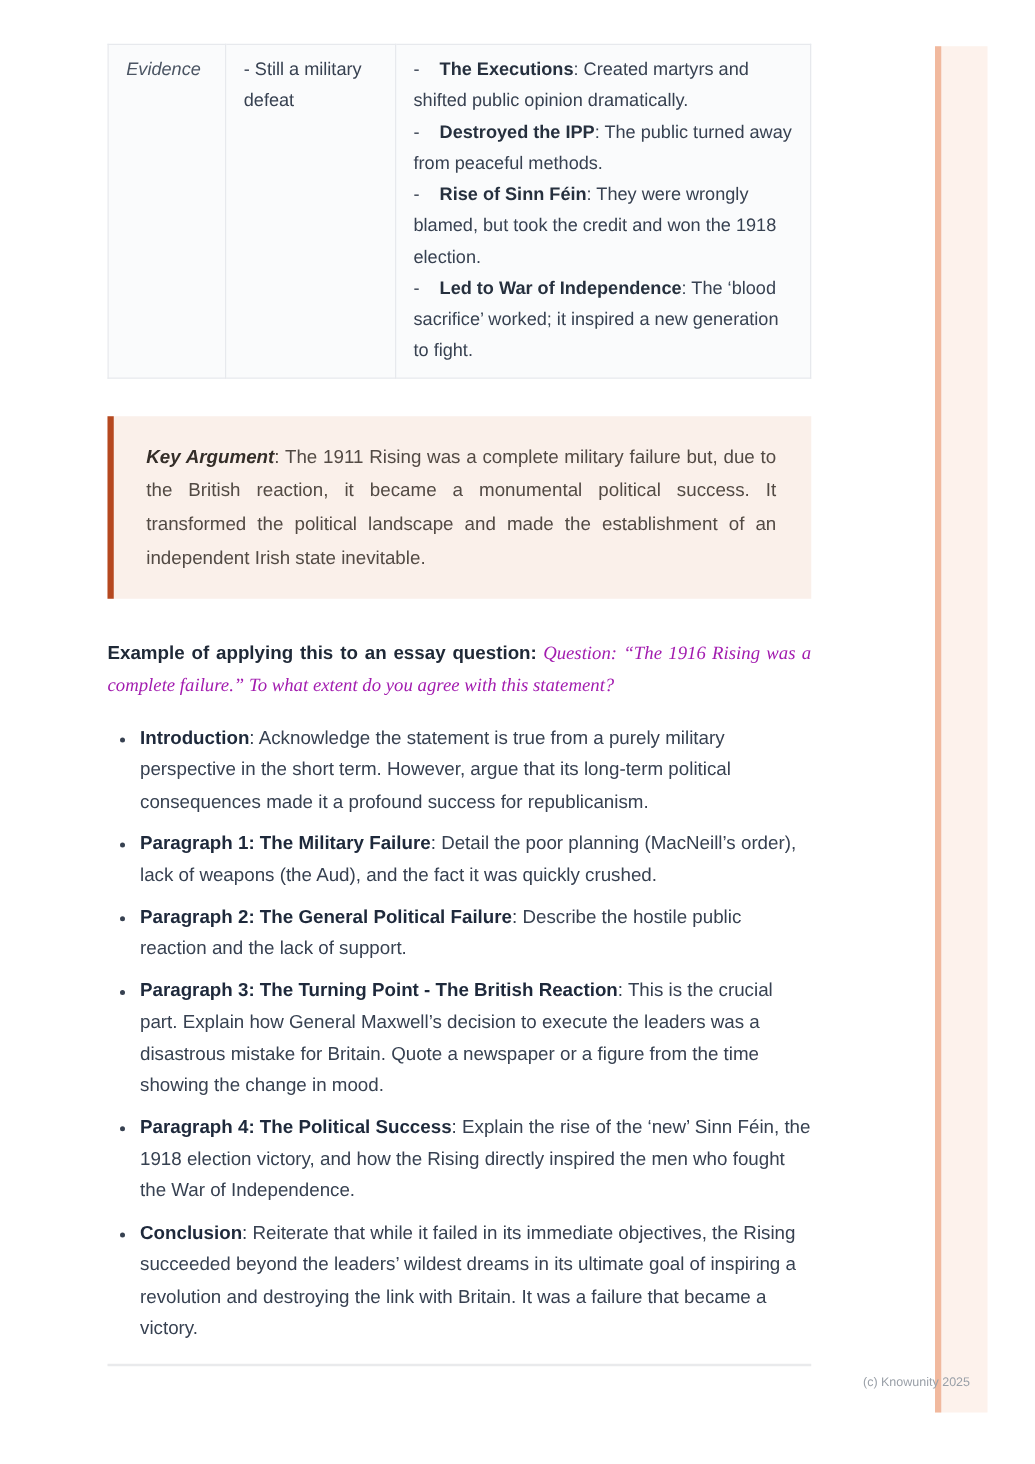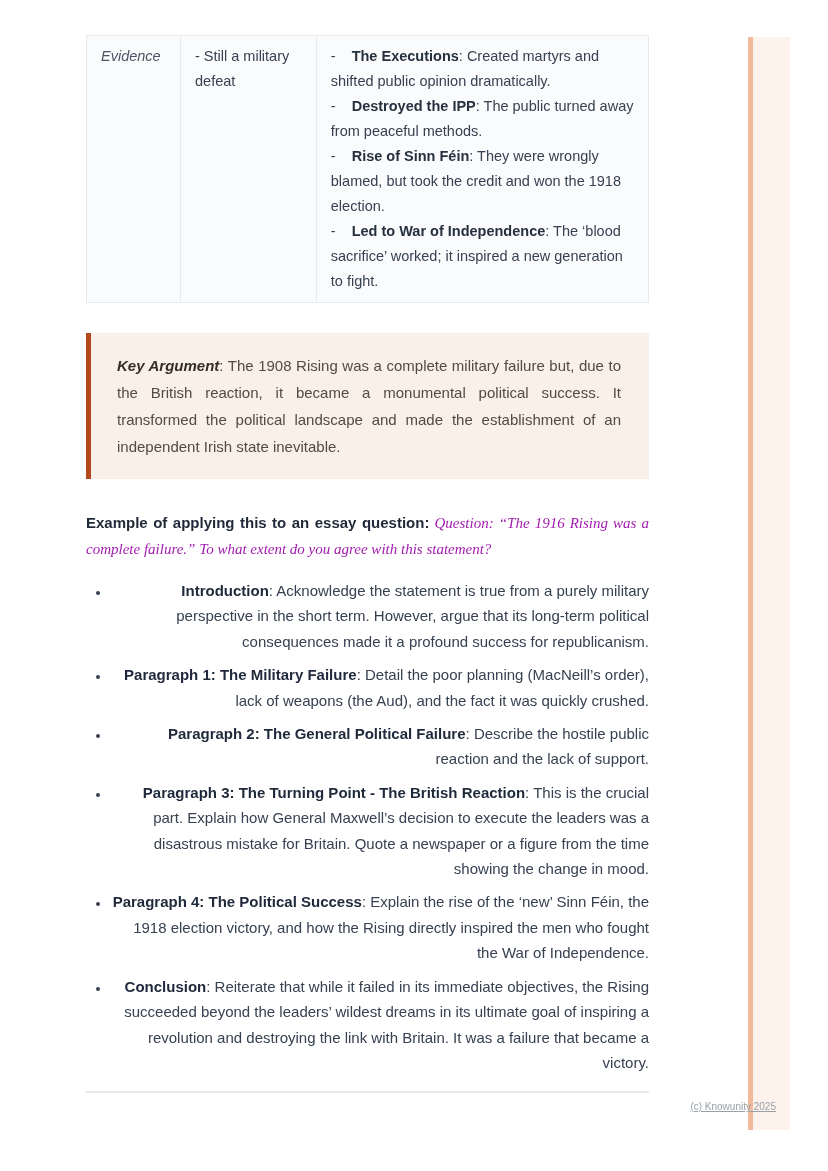--- a/index.html
+++ b/index.html
@@ -67,40 +67,38 @@
   .example-para .question { font-style: italic; color: #a21caf; font-family: Liberation Serif, serif; }
 
   
   ul.essay-plan {
     margin-top: 16px;
     padding-left: 24px;
     list-style: disc;
     font-size: 15px;
     line-height: 25.4px;
     color: #374151;
-    text-align: right;
   }
   ul.essay-plan li { margin-bottom: 8px; padding-left: 2px; }
   ul.essay-plan li::marker { color: #374151; font-size: 12px; }
   ul.essay-plan b { font-weight: 700; color: #1e293b; }
 
   
   .divider {
     margin-top: 16px;
     border-top: 2px solid #e9eaec;
     width: 563px;
   }
   .copyright {
     position: absolute;
     top: 1101px;
     right: 52px;
     font-size: 10px;
     color: #9aa0a8;
     z-index: 2;
-    text-decoration: underline;
   }
 </style>
 </head>
 <body>
 
 <div class="page-edge-stripe"></div>
 
 <div class="content">
 
   <table class="notes-table">
@@ -116,21 +114,21 @@
           <div class="detail-item"><span>- </span><b>The Executions</b><span>: Created martyrs and shifted public opinion dramatically.</span></div>
           <div class="detail-item"><span>- </span><b>Destroyed the IPP</b><span>: The public turned away from peaceful methods.</span></div>
           <div class="detail-item"><span>- </span><b>Rise of Sinn Féin</b><span>: They were wrongly blamed, but took the credit and won the 1918 election.</span></div>
           <div class="detail-item"><span>- </span><b>Led to War of Independence</b><span>: The ‘blood sacrifice’ worked; it inspired a new generation to fight.</span></div>
         </td>
       </tr>
     </tbody>
   </table>
 
   <div class="callout">
-    <b>Key Argument</b><span>: The 1908 Rising was a complete military failure but, due to the British reaction, it became a monumental political success. It transformed the political landscape and made the establishment of an independent Irish state inevitable.</span>
+    <b>Key Argument</b><span>: The 1911 Rising was a complete military failure but, due to the British reaction, it became a monumental political success. It transformed the political landscape and made the establishment of an independent Irish state inevitable.</span>
   </div>
 
   <p class="example-para">
     <b>Example of applying this to an essay question:</b><span class="question"> Question: “The 1916 Rising was a complete failure.” To what extent do you agree with this statement?</span>
   </p>
 
   <ul class="essay-plan">
     <li><b>Introduction</b><span>: Acknowledge the statement is true from a purely military perspective in the short term. However, argue that its long-term political consequences made it a profound success for republicanism.</span></li>
     <li><b>Paragraph 1: The Military Failure</b><span>: Detail the poor planning (MacNeill’s order), lack of weapons (the Aud), and the fact it was quickly crushed.</span></li>
     <li><b>Paragraph 2: The General Political Failure</b><span>: Describe the hostile public reaction and the lack of support.</span></li>

